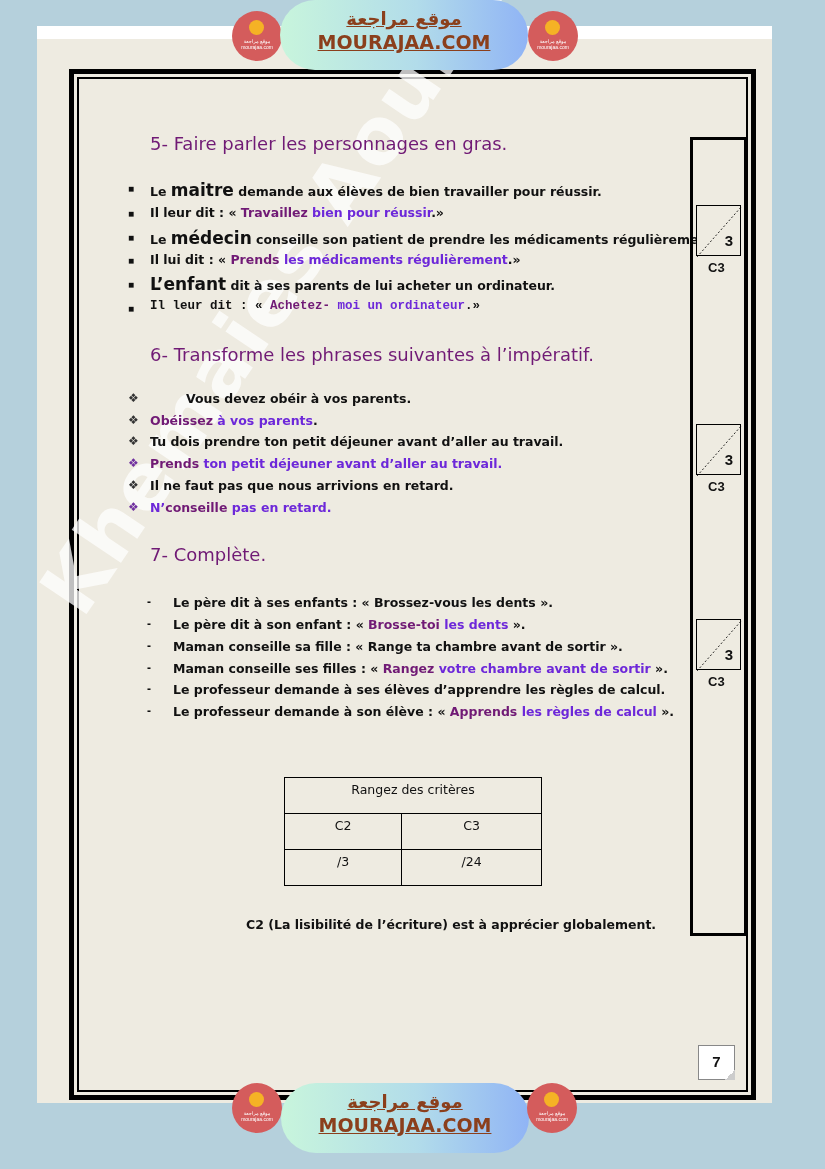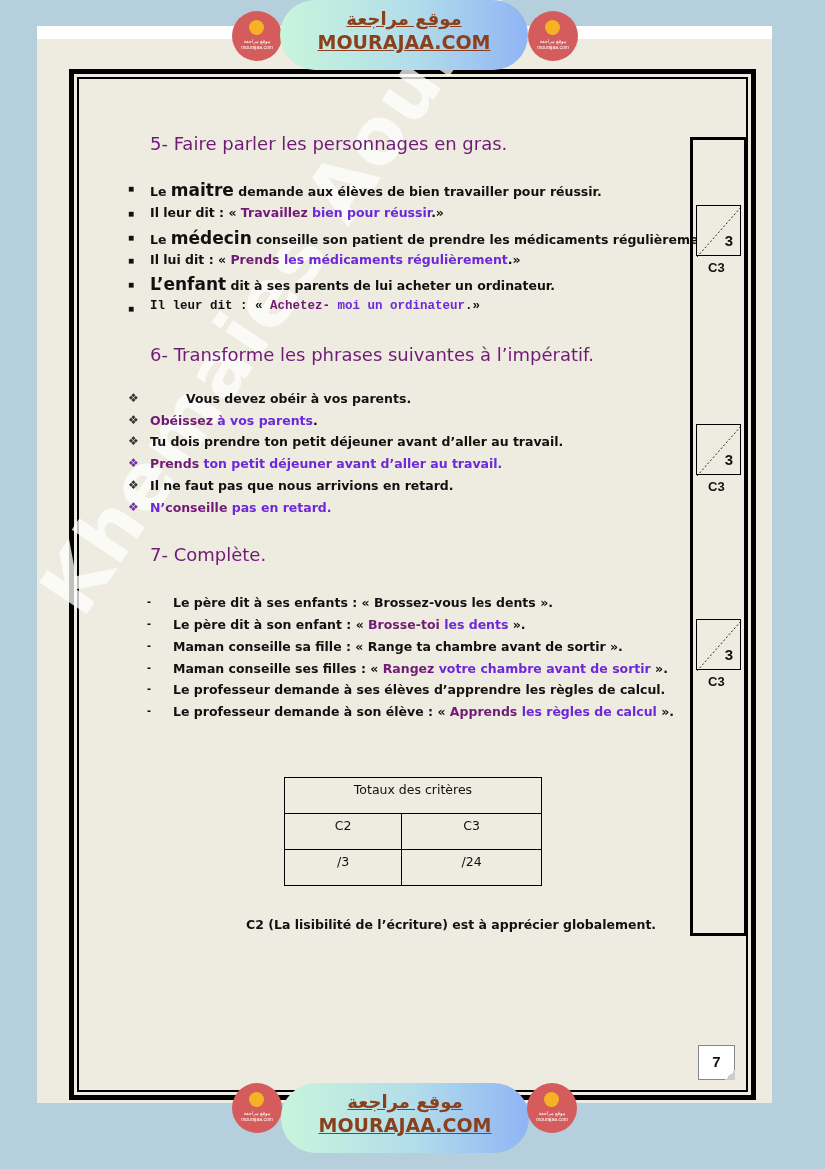--- a/index.html
+++ b/index.html
@@ -179,21 +179,21 @@
     <svg width="45" height="51">
         <line x1="0" y1="51" x2="45" y2="0" stroke="#000" stroke-width="0.8" stroke-dasharray="2,2"></line>
       </svg>
     <span class="score-val">3</span>
   </div>
   <div class="score-label" style="top:674px;">C3</div>
 
   <table class="totals">
     <tbody>
         <tr class="r1">
-          <td colspan="2">Totaux  des  critères</td>
+          <td colspan="2">Rangez  des  critères</td>
         </tr>
     <tr class="r2">
       <td>C2</td>
       <td>C3</td>
     </tr>
     <tr class="r3">
       <td>/3</td>
       <td>/24</td>
     </tr>
   </tbody>

